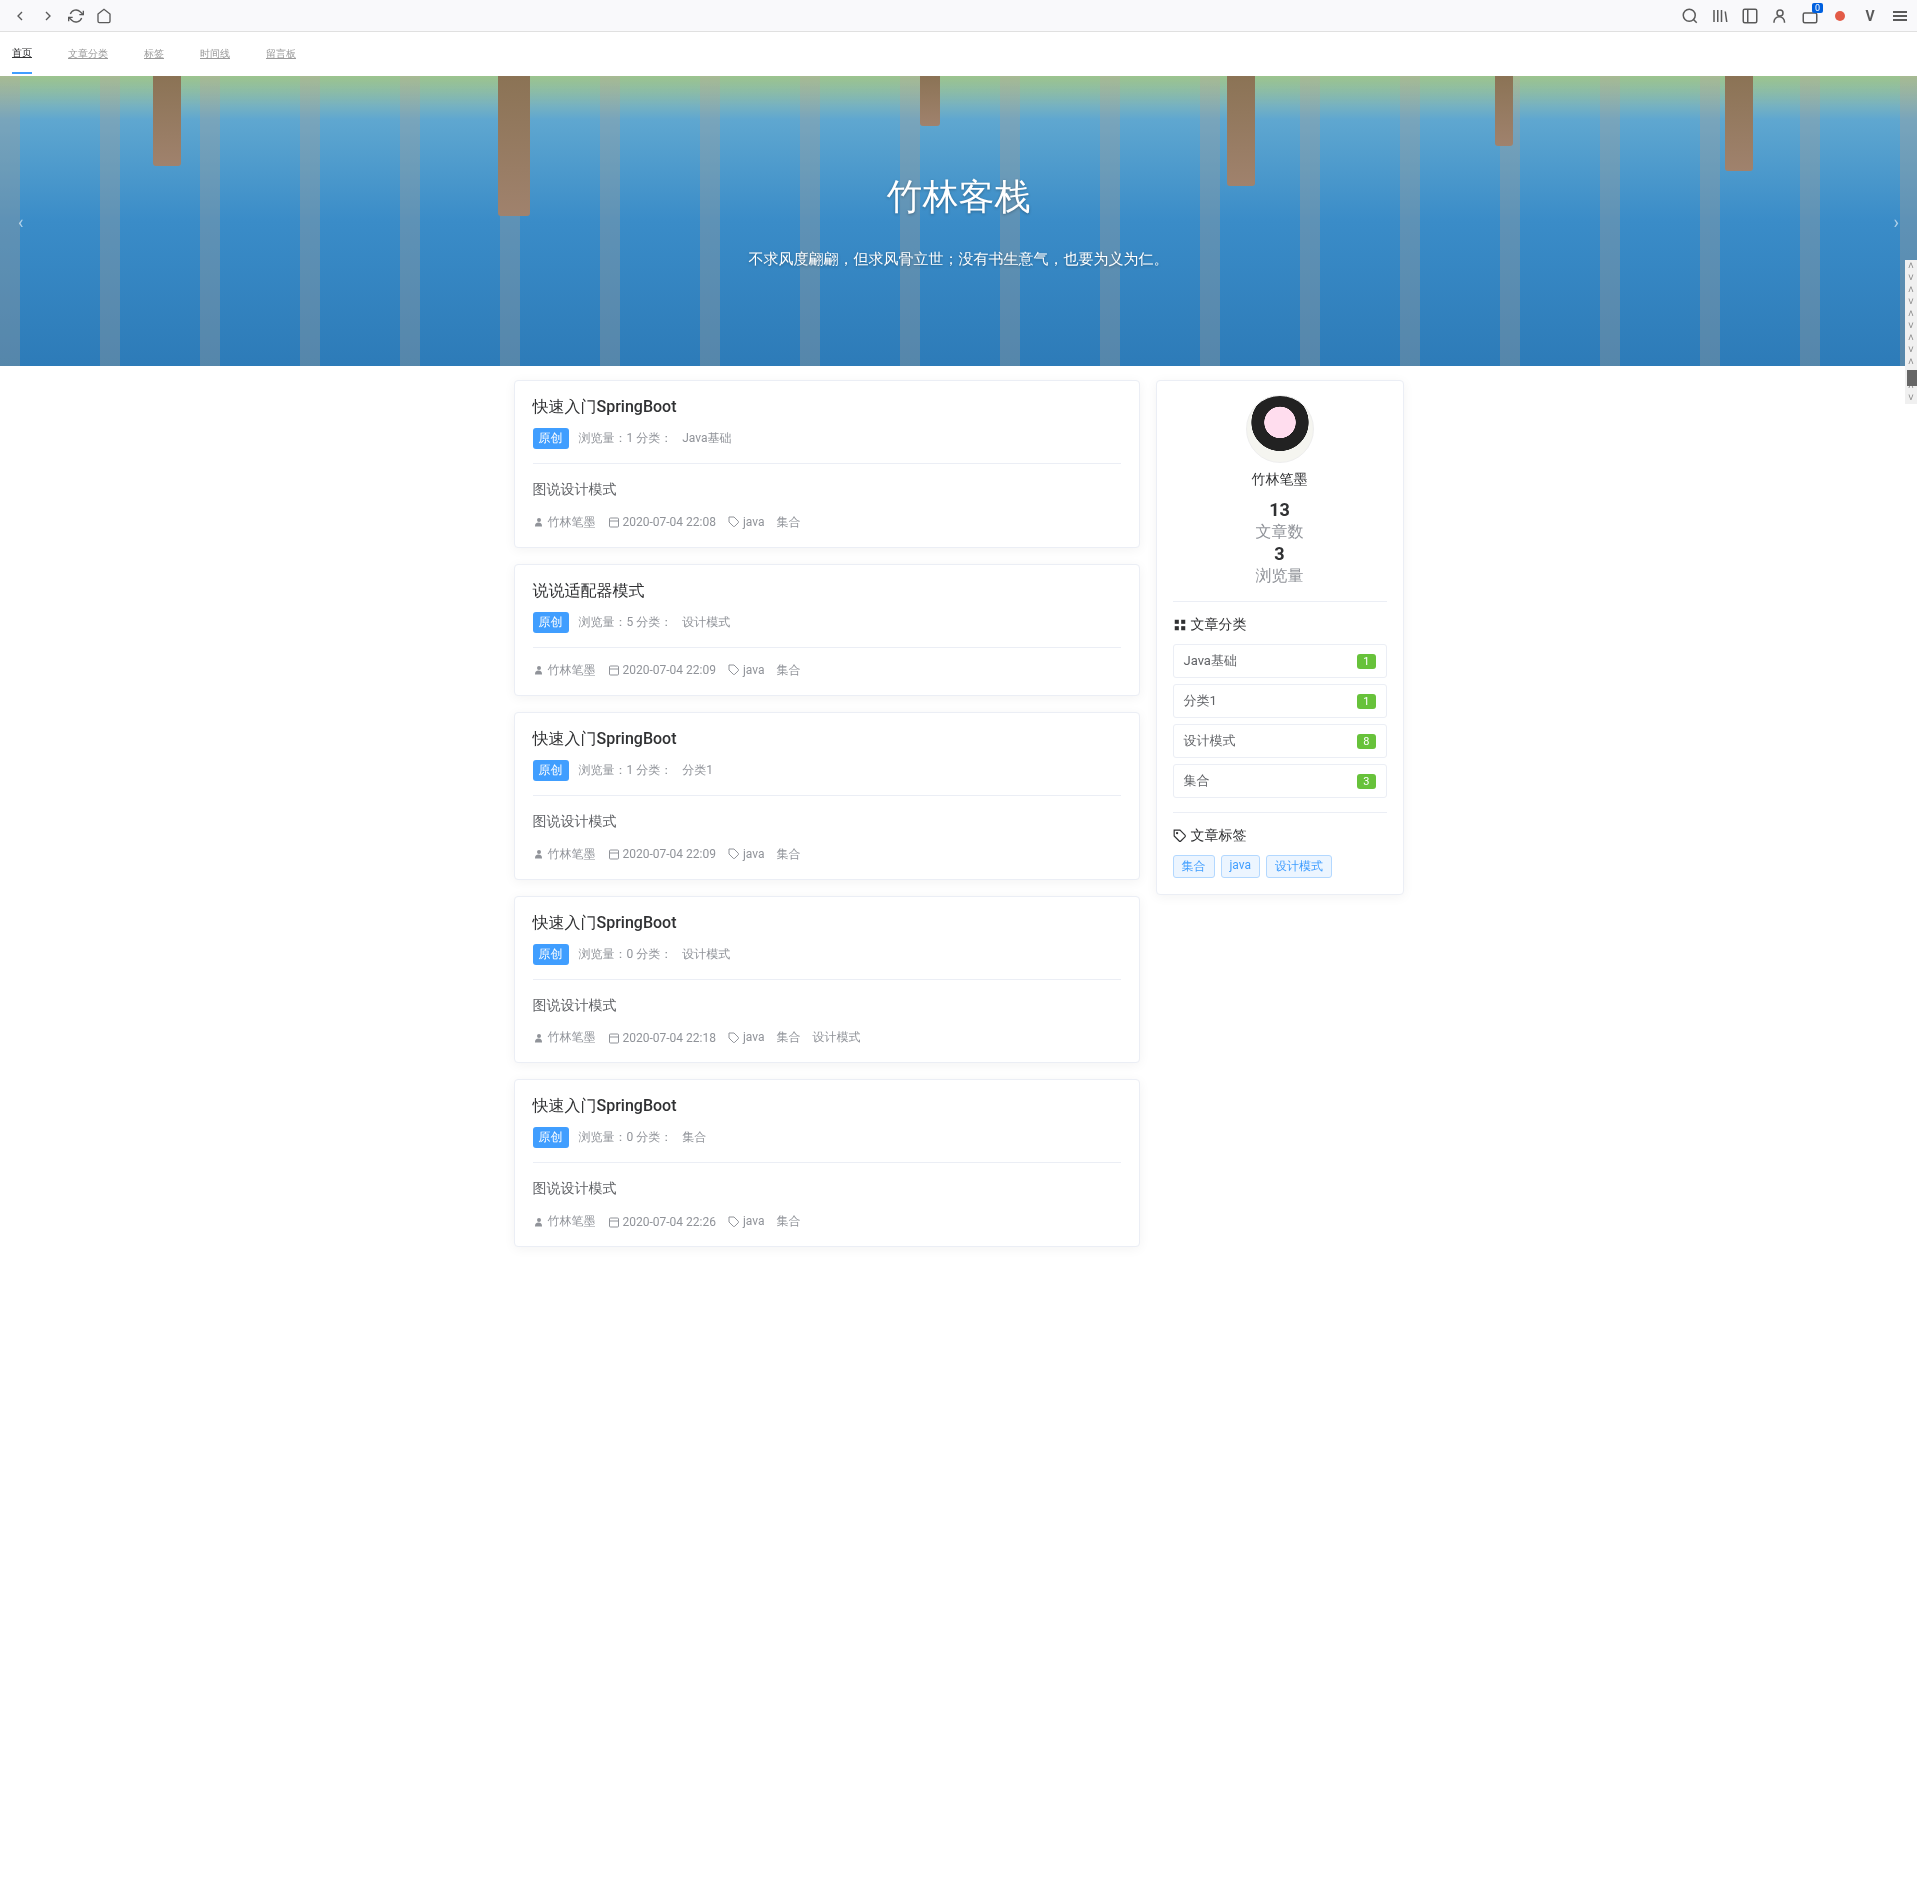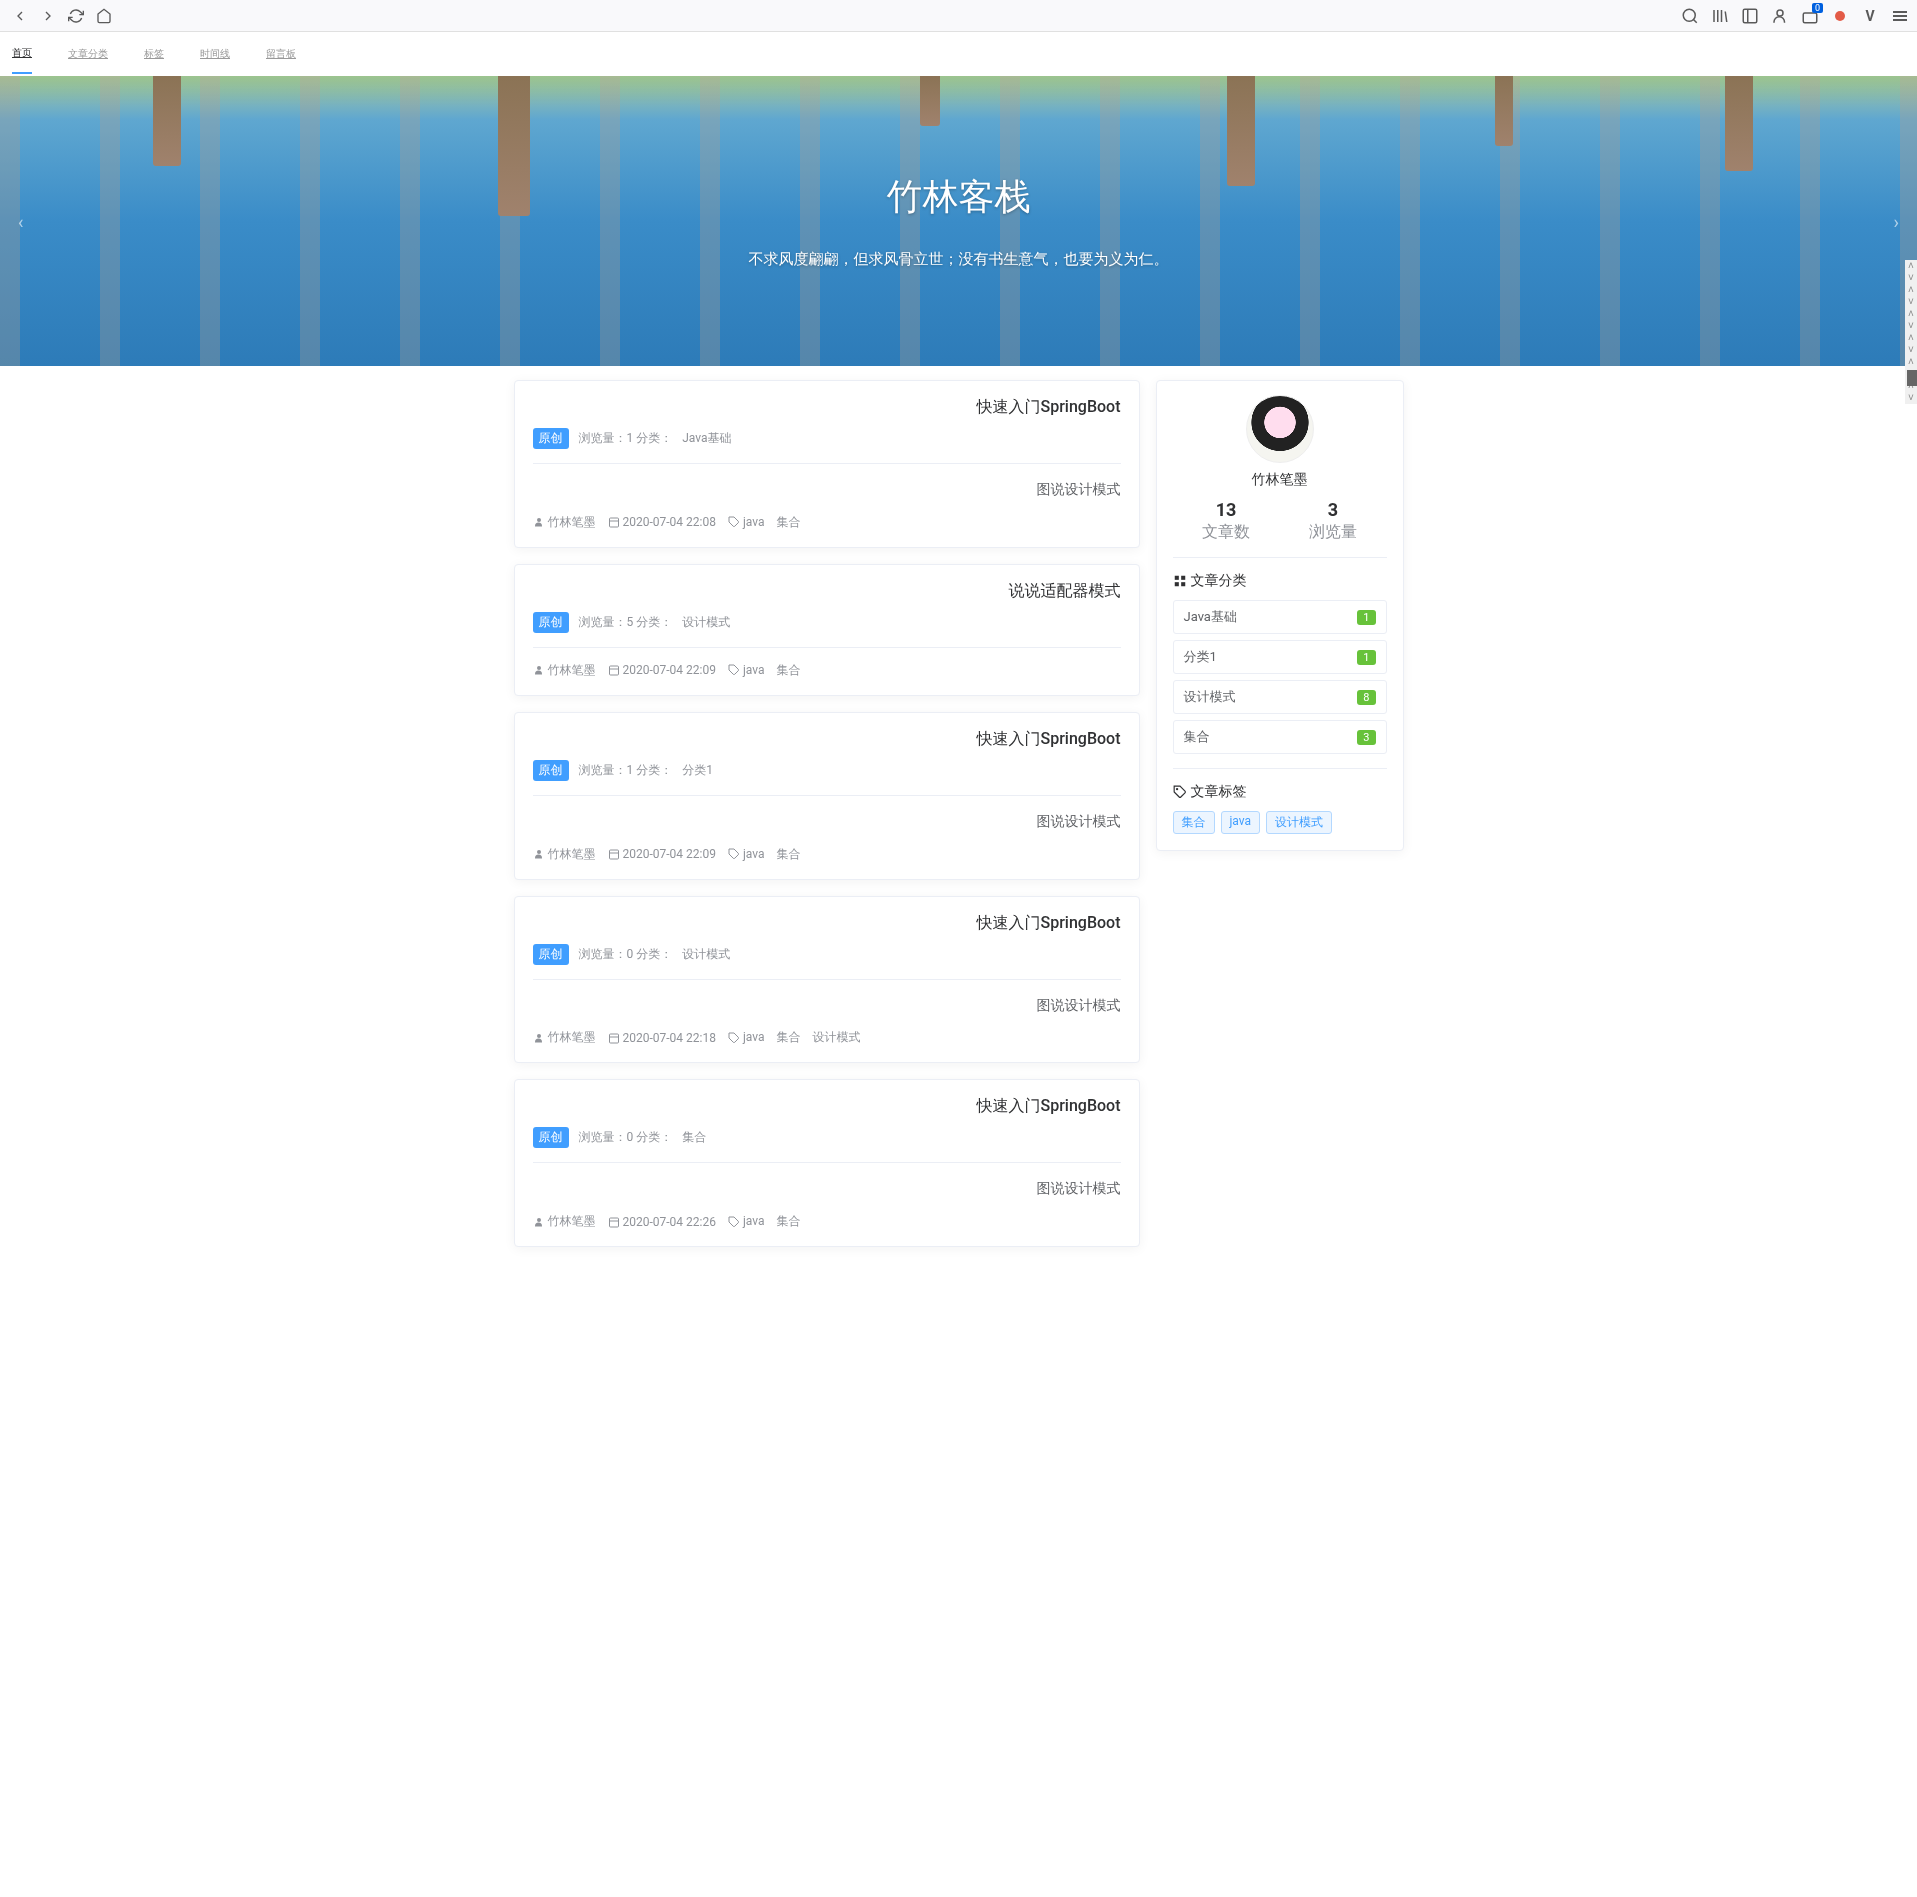--- a/index.html
+++ b/index.html
@@ -47,35 +47,35 @@
 .hero-sub { position:relative; font-size:15px; color:#fff; text-shadow:0 1px 3px rgba(0,0,0,0.3); }
 .hero-arrow { position:absolute; top:50%; transform:translateY(-50%); color:rgba(255,255,255,0.6); font-size:18px; padding:10px; cursor:pointer; }
 .hero-arrow.left { left:8px; }
 .hero-arrow.right { right:8px; }
 
 
 .container { max-width:910px; margin:14px auto 0; display:flex; gap:16px; padding:0 10px 20px; }
 .main { flex:1; display:flex; flex-direction:column; gap:16px; }
 .aside { width:248px; }
 
-.card { background:#fff; border:1px solid #ebeef5; border-radius:4px; box-shadow:0 2px 12px 0 rgba(0,0,0,0.05); padding:16px 18px;text-align:right; }
+.card { background:#fff; border:1px solid #ebeef5; border-radius:4px; box-shadow:0 2px 12px 0 rgba(0,0,0,0.05); padding:16px 18px; }
 .card .title { font-size:16px; color:#303133; font-weight:500; margin-bottom:10px; cursor:pointer; }
 .meta-row { display:flex; align-items:center; gap:10px; font-size:12px; color:#909399; margin-bottom:14px; }
 .badge-tag { background:#409eff; color:#fff; font-size:12px; padding:2px 6px; border-radius:3px; }
 .divider { height:1px; background:#ebeef5; margin:10px 0 14px; }
 .excerpt { font-size:14px; color:#606266; line-height:1.7; margin-bottom:12px; }
 .foot-row { display:flex; align-items:center; gap:12px; font-size:12px; color:#909399; }
 .foot-row .seg { display:flex; align-items:center; gap:3px; }
 .foot-row svg { width:12px; height:12px; }
 
 
 .profile { text-align:center; padding:14px 16px 16px; }
 .avatar { width:68px; height:68px; border-radius:50%; margin:0 auto 8px; background:radial-gradient(circle at 50% 40%, #fde 0%, #fde 30%, #222 31%, #222 55%, #f5f5f0 56%); border:1px solid #eee; }
 .profile-name { font-size:14px; color:#303133; margin-bottom:10px; }
-.stats { display:flex; justify-content:space-around; }
+.stats { display:flex; justify-content:space-around;flex-direction:column; }
 .stat-n { font-size:18px; font-weight:bold; color:#303133; }
 .stat-l { font-size:16px; color:#909399; margin-top:2px; }
 .aside-sep { height:1px; background:#ebeef5; margin:14px 0; }
 .aside-h { font-size:14px; color:#303133; font-weight:500; margin-bottom:10px; display:flex; align-items:center; gap:4px; }
 .aside-h svg { width:14px; height:14px; }
 .cat-list { display:flex; flex-direction:column; gap:6px; }
 .cat-item { display:flex; align-items:center; justify-content:space-between; border:1px solid #ebeef5; border-radius:3px; padding:7px 10px; font-size:13px; color:#606266; cursor:pointer; }
 .cat-badge { background:#67c23a; color:#fff; font-size:11px; padding:1px 6px; border-radius:3px; min-width:16px; text-align:center; }
 .tag-list { display:flex; flex-wrap:wrap; gap:6px; }
 .tag-chip { border:1px solid #b3d8ff; color:#409eff; background:#ecf5ff; font-size:12px; padding:2px 8px; border-radius:3px; cursor:pointer; }

